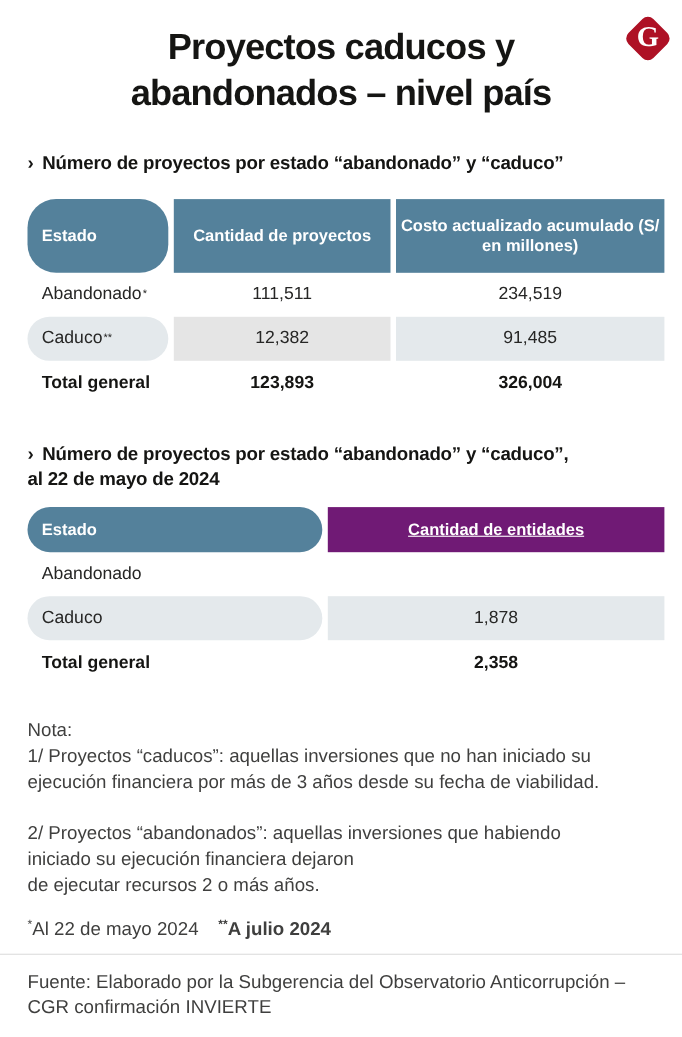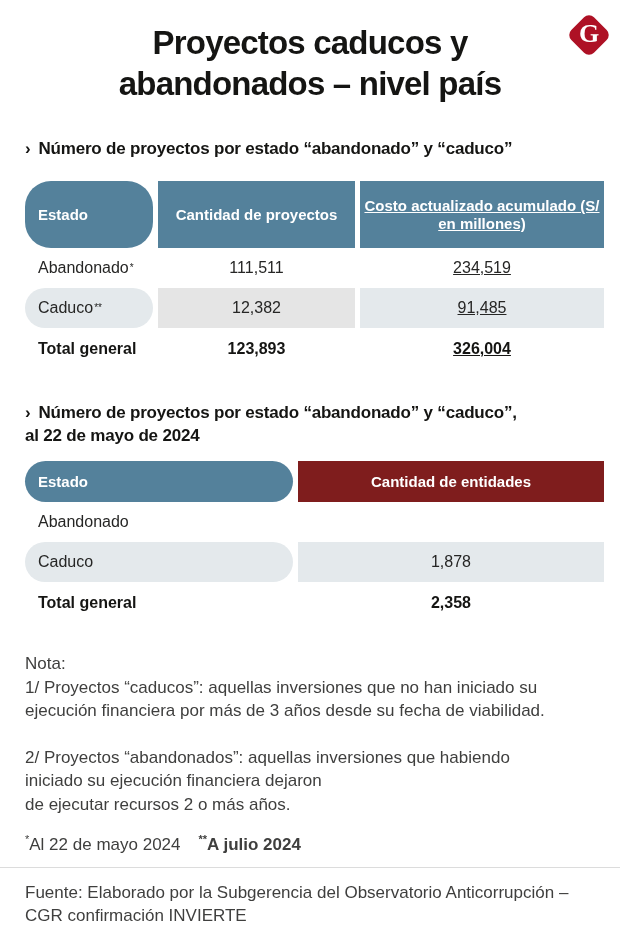--- a/index.html
+++ b/index.html
@@ -34,21 +34,21 @@
   #sec2-heading { margin-top:31px; }
   
   .tbl { margin-left:25px; width:579px; }
   .trow { display:flex; gap:5px; }
   .cell { display:flex; align-items:center; }
   .c-left  { justify-content:flex-start; padding-left:13px;border-radius:26px; }
   .c-center{ justify-content:center; text-align:center; }
   .hdr .cell { color:#fff; font-weight:bold; font-size:15px; line-height:18px; }
   .t1 { margin-top:21px; }
   .t1 .hdr .cell { height:67px; }
-  .t1 .c1 { width:128px; } .t1 .c2 { width:197px; } .t1 .c3 { width:244px;text-decoration:underline; }
+  .t1 .c1 { width:128px; } .t1 .c2 { width:197px; } .t1 .c3 { width:244px; }
   .t2 { margin-top:14px; }
   .t2 .hdr .cell { height:41px; }
   .t2 .c1 { width:268px; } .t2 .c2 { width:306px; }
   .body-row .cell { height:40px; font-size:16px; color:#262625; }
   .total-row .cell { height:42px; font-size:16px; font-weight:bold; color:#151513; }
   sup.mark { font-size:10px; line-height:0; vertical-align:super; margin-left:1px; }
   
   .notes { margin:28px 20px 0 25px; font-size:17px; line-height:23.5px; color:#3f3f3e; }
   .note-gap { height:23px; }
   
@@ -107,21 +107,21 @@
 <div class="sec-heading" id="sec2-heading">
   <div>
     <span class="bullet">›</span><span>Número de proyectos por estado “abandonado” y “caduco”,</span>
   </div>
   <div>al 22 de mayo de 2024</div>
 </div>
 
 <div class="tbl t2">
   <div class="trow hdr">
     <div class="cell c1 c-left th-bg" style="background: rgb(84, 129, 155);">Estado</div>
-    <div class="cell c2 c-center th-bg" style="background: #7f1d1d;">Cantidad de entidades</div>
+    <div class="cell c2 c-center th-bg" style="background: #701a75; text-decoration: underline;">Cantidad de entidades</div>
   </div>
   <div class="trow body-row">
     <div class="cell c1 c-left">Abandonado</div>
   </div>
   <div class="trow body-row alt">
     <div class="cell c1 c-left" style="background: rgb(228, 233, 236);">Caduco</div>
     <div class="cell c2 c-center" style="background: rgb(228, 233, 236);">1,878</div>
   </div>
   <div class="trow total-row">
     <div class="cell c1 c-left">Total general</div>

